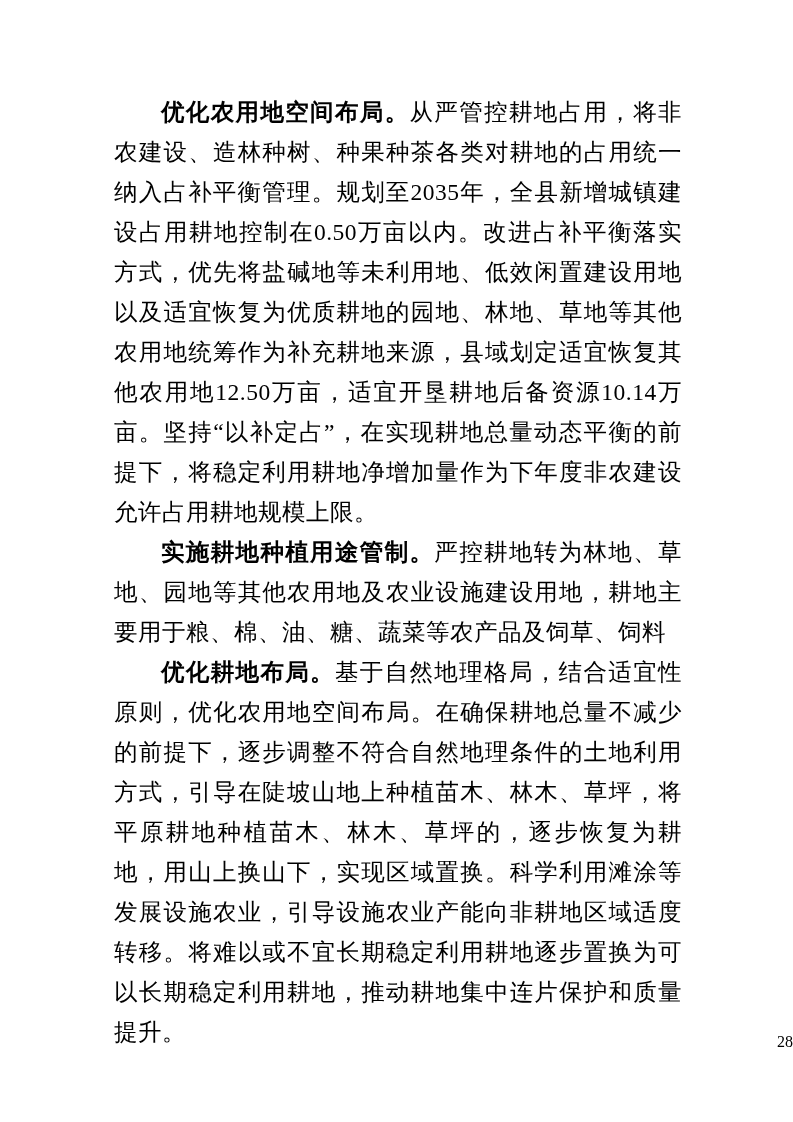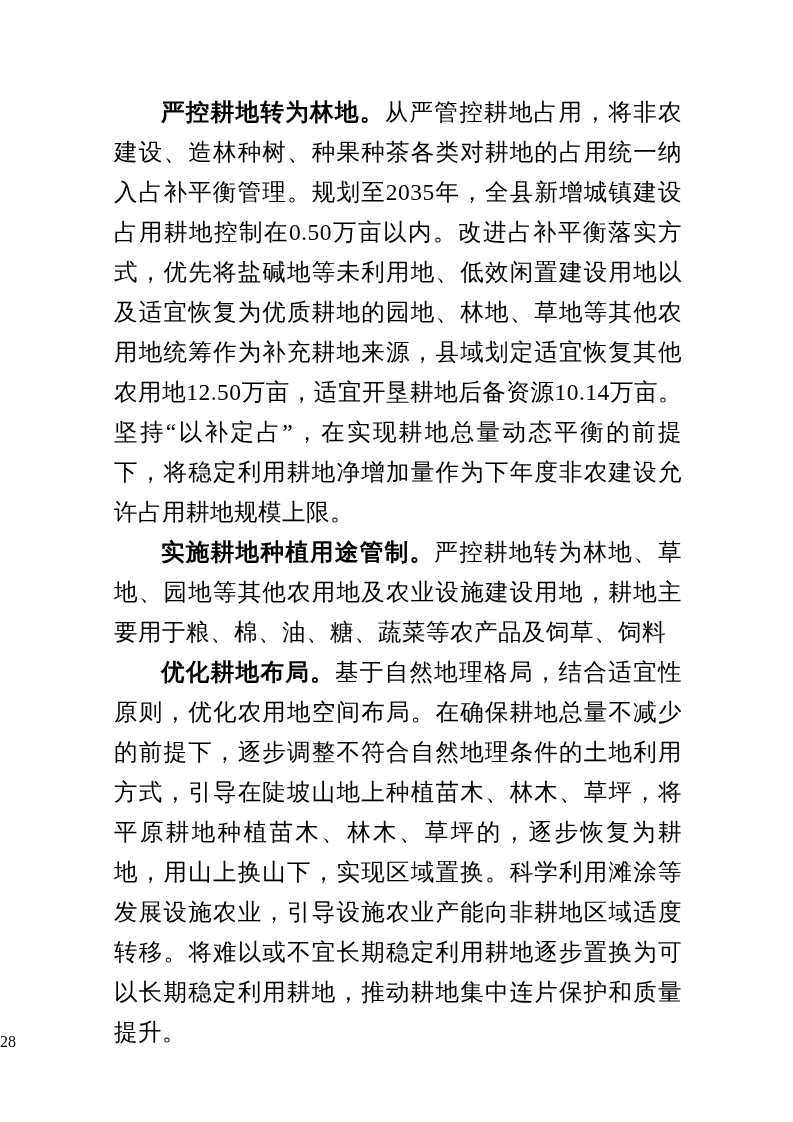--- a/index.html
+++ b/index.html
@@ -33,29 +33,29 @@
     text-indent: 2em;
   }
   .lead {
     font-weight: 700;
   }
   .page-number {
     position: absolute;
     left: 0;
     top: 1032px;
     width: 100%;
-    text-align: left;
+    text-align: right;
     font-size: 16px;
     line-height: 20px;
     color: #000000;
   }
 </style>
 </head>
 <body>
 
 <div class="page">
   <div class="text-block">
-    <p><span class="lead">严控耕地转为林地。</span><span>从严管控耕地占用，将非农建设、造林种树、种果种茶各类对耕地的占用统一纳入占补平衡管理。规划至2035年，全县新增城镇建设占用耕地控制在0.50万亩以内。改进占补平衡落实方式，优先将盐碱地等未利用地、低效闲置建设用地以及适宜恢复为优质耕地的园地、林地、草地等其他农用地统筹作为补充耕地来源，县域划定适宜恢复其他农用地12.50万亩，适宜开垦耕地后备资源10.14万亩。坚持“以补定占”，在实现耕地总量动态平衡的前提下，将稳定利用耕地净增加量作为下年度非农建设允许占用耕地规模上限。</span></p>
+    <p><span class="lead">优化农用地空间布局。</span><span>从严管控耕地占用，将非农建设、造林种树、种果种茶各类对耕地的占用统一纳入占补平衡管理。规划至2035年，全县新增城镇建设占用耕地控制在0.50万亩以内。改进占补平衡落实方式，优先将盐碱地等未利用地、低效闲置建设用地以及适宜恢复为优质耕地的园地、林地、草地等其他农用地统筹作为补充耕地来源，县域划定适宜恢复其他农用地12.50万亩，适宜开垦耕地后备资源10.14万亩。坚持“以补定占”，在实现耕地总量动态平衡的前提下，将稳定利用耕地净增加量作为下年度非农建设允许占用耕地规模上限。</span></p>
     <p><span class="lead">实施耕地种植用途管制。</span><span>严控耕地转为林地、草地、园地等其他农用地及农业设施建设用地，耕地主要用于粮、棉、油、糖、蔬菜等农产品及饲草、饲料</span></p>
     <p><span class="lead">优化耕地布局。</span><span>基于自然地理格局，结合适宜性原则，优化农用地空间布局。在确保耕地总量不减少的前提下，逐步调整不符合自然地理条件的土地利用方式，引导在陡坡山地上种植苗木、林木、草坪，将平原耕地种植苗木、林木、草坪的，逐步恢复为耕地，用山上换山下，实现区域置换。科学利用滩涂等发展设施农业，引导设施农业产能向非耕地区域适度转移。将难以或不宜长期稳定利用耕地逐步置换为可以长期稳定利用耕地，推动耕地集中连片保护和质量提升。</span></p>
   </div>
   <div class="page-number">28</div>
 </div>
 
 </body></html>

